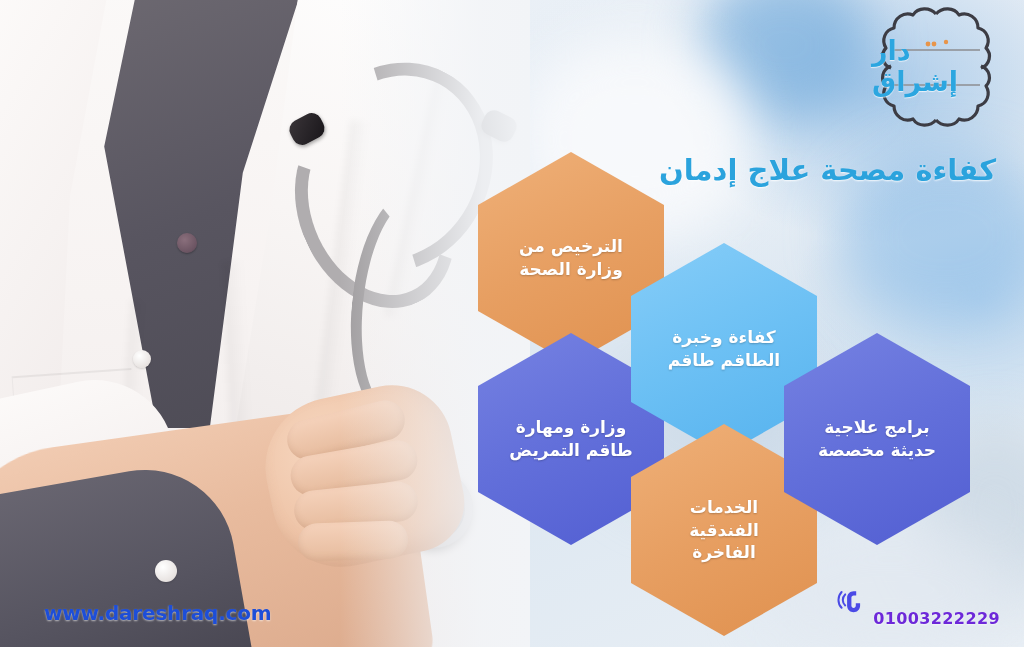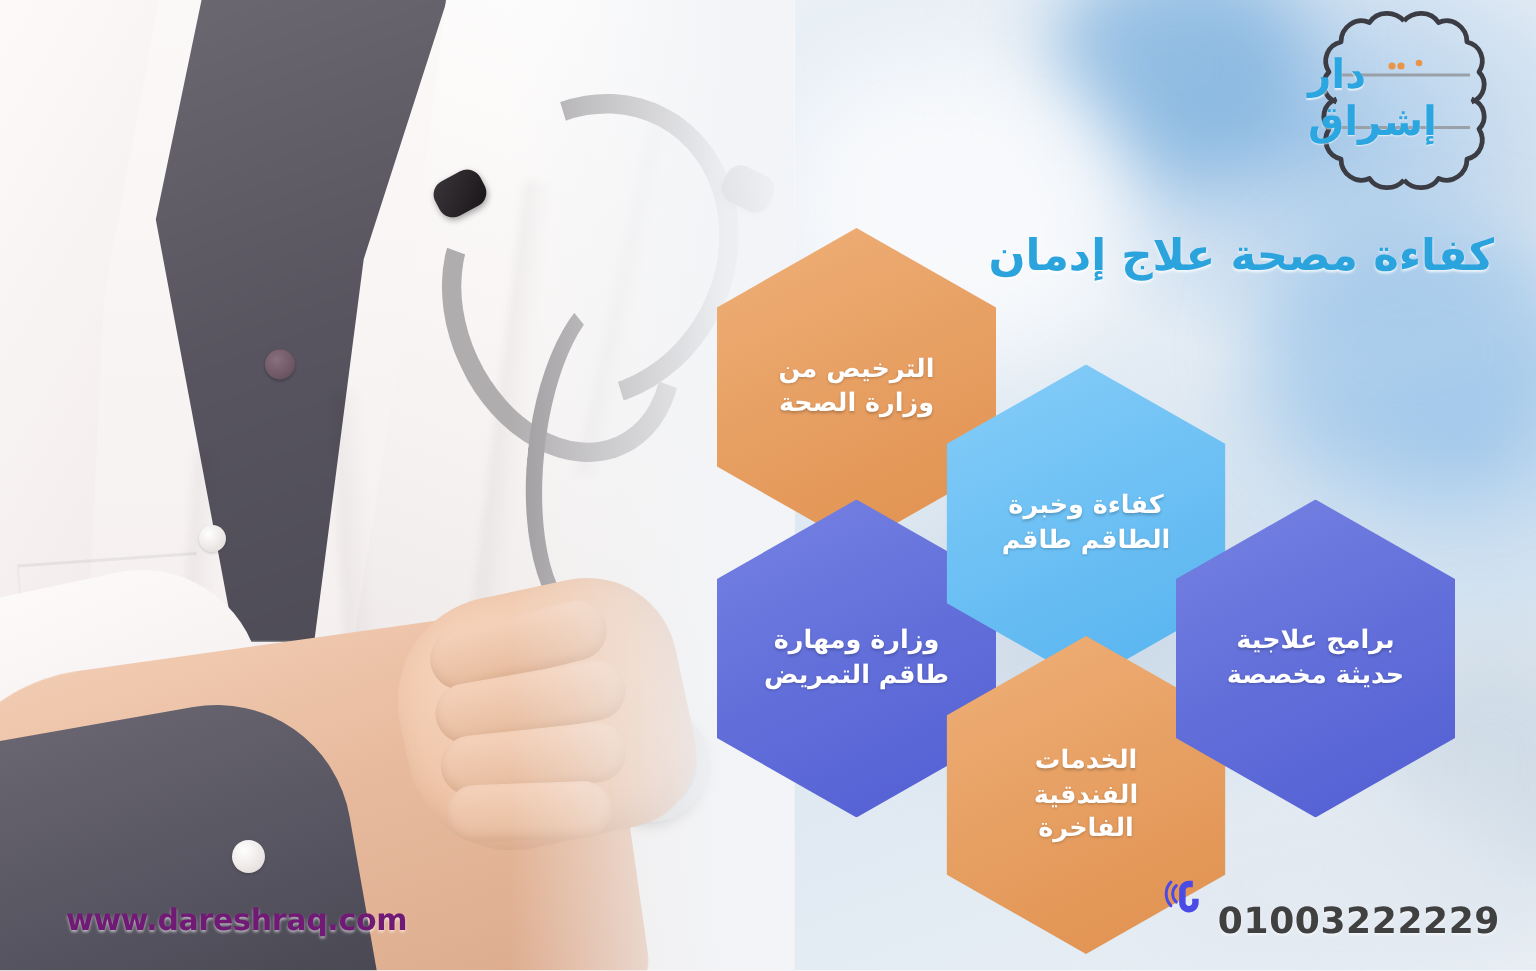--- a/index.html
+++ b/index.html
@@ -257,34 +257,34 @@
   .hex-3 { left:631px; top:424px; background:linear-gradient(155deg,#efb078 0%,#e79f62 50%,#e0914f 100%); }
   .hex-4 { left:478px; top:333px; background:linear-gradient(155deg,#7682e2 0%,#626fda 50%,#525ed2 100%); }
 
   
   .website {
     position:absolute; left:44px; bottom:22px;
     font-family:"DejaVu Sans", sans-serif;
     font-weight:bold;
     font-size:20px;
     letter-spacing:-0.2px;
-    color:#701a75;
+    color:#1d4ed8;
     direction:ltr;
     text-shadow:0 1px 2px rgba(255,255,255,0.6);
   }
   .phone {
     position:absolute; right:24px; bottom:19px;
     display:flex; align-items:center; gap:7px;
     direction:ltr;
   }
   .phone-number {
     font-family:"DejaVu Sans", sans-serif;
     font-weight:bold;
-    font-size:24px;
-    color:#404040;
+    font-size:16px;
+    color:#6d28d9;
     letter-spacing:0.4px;
     text-shadow:0 1px 2px rgba(255,255,255,0.6);
     margin-top:32px;
   }
   .phone-icon svg { display:block; width:30px; height:27px; }
 </style>
 </head>
 <body>
 
 <div id="poster">

